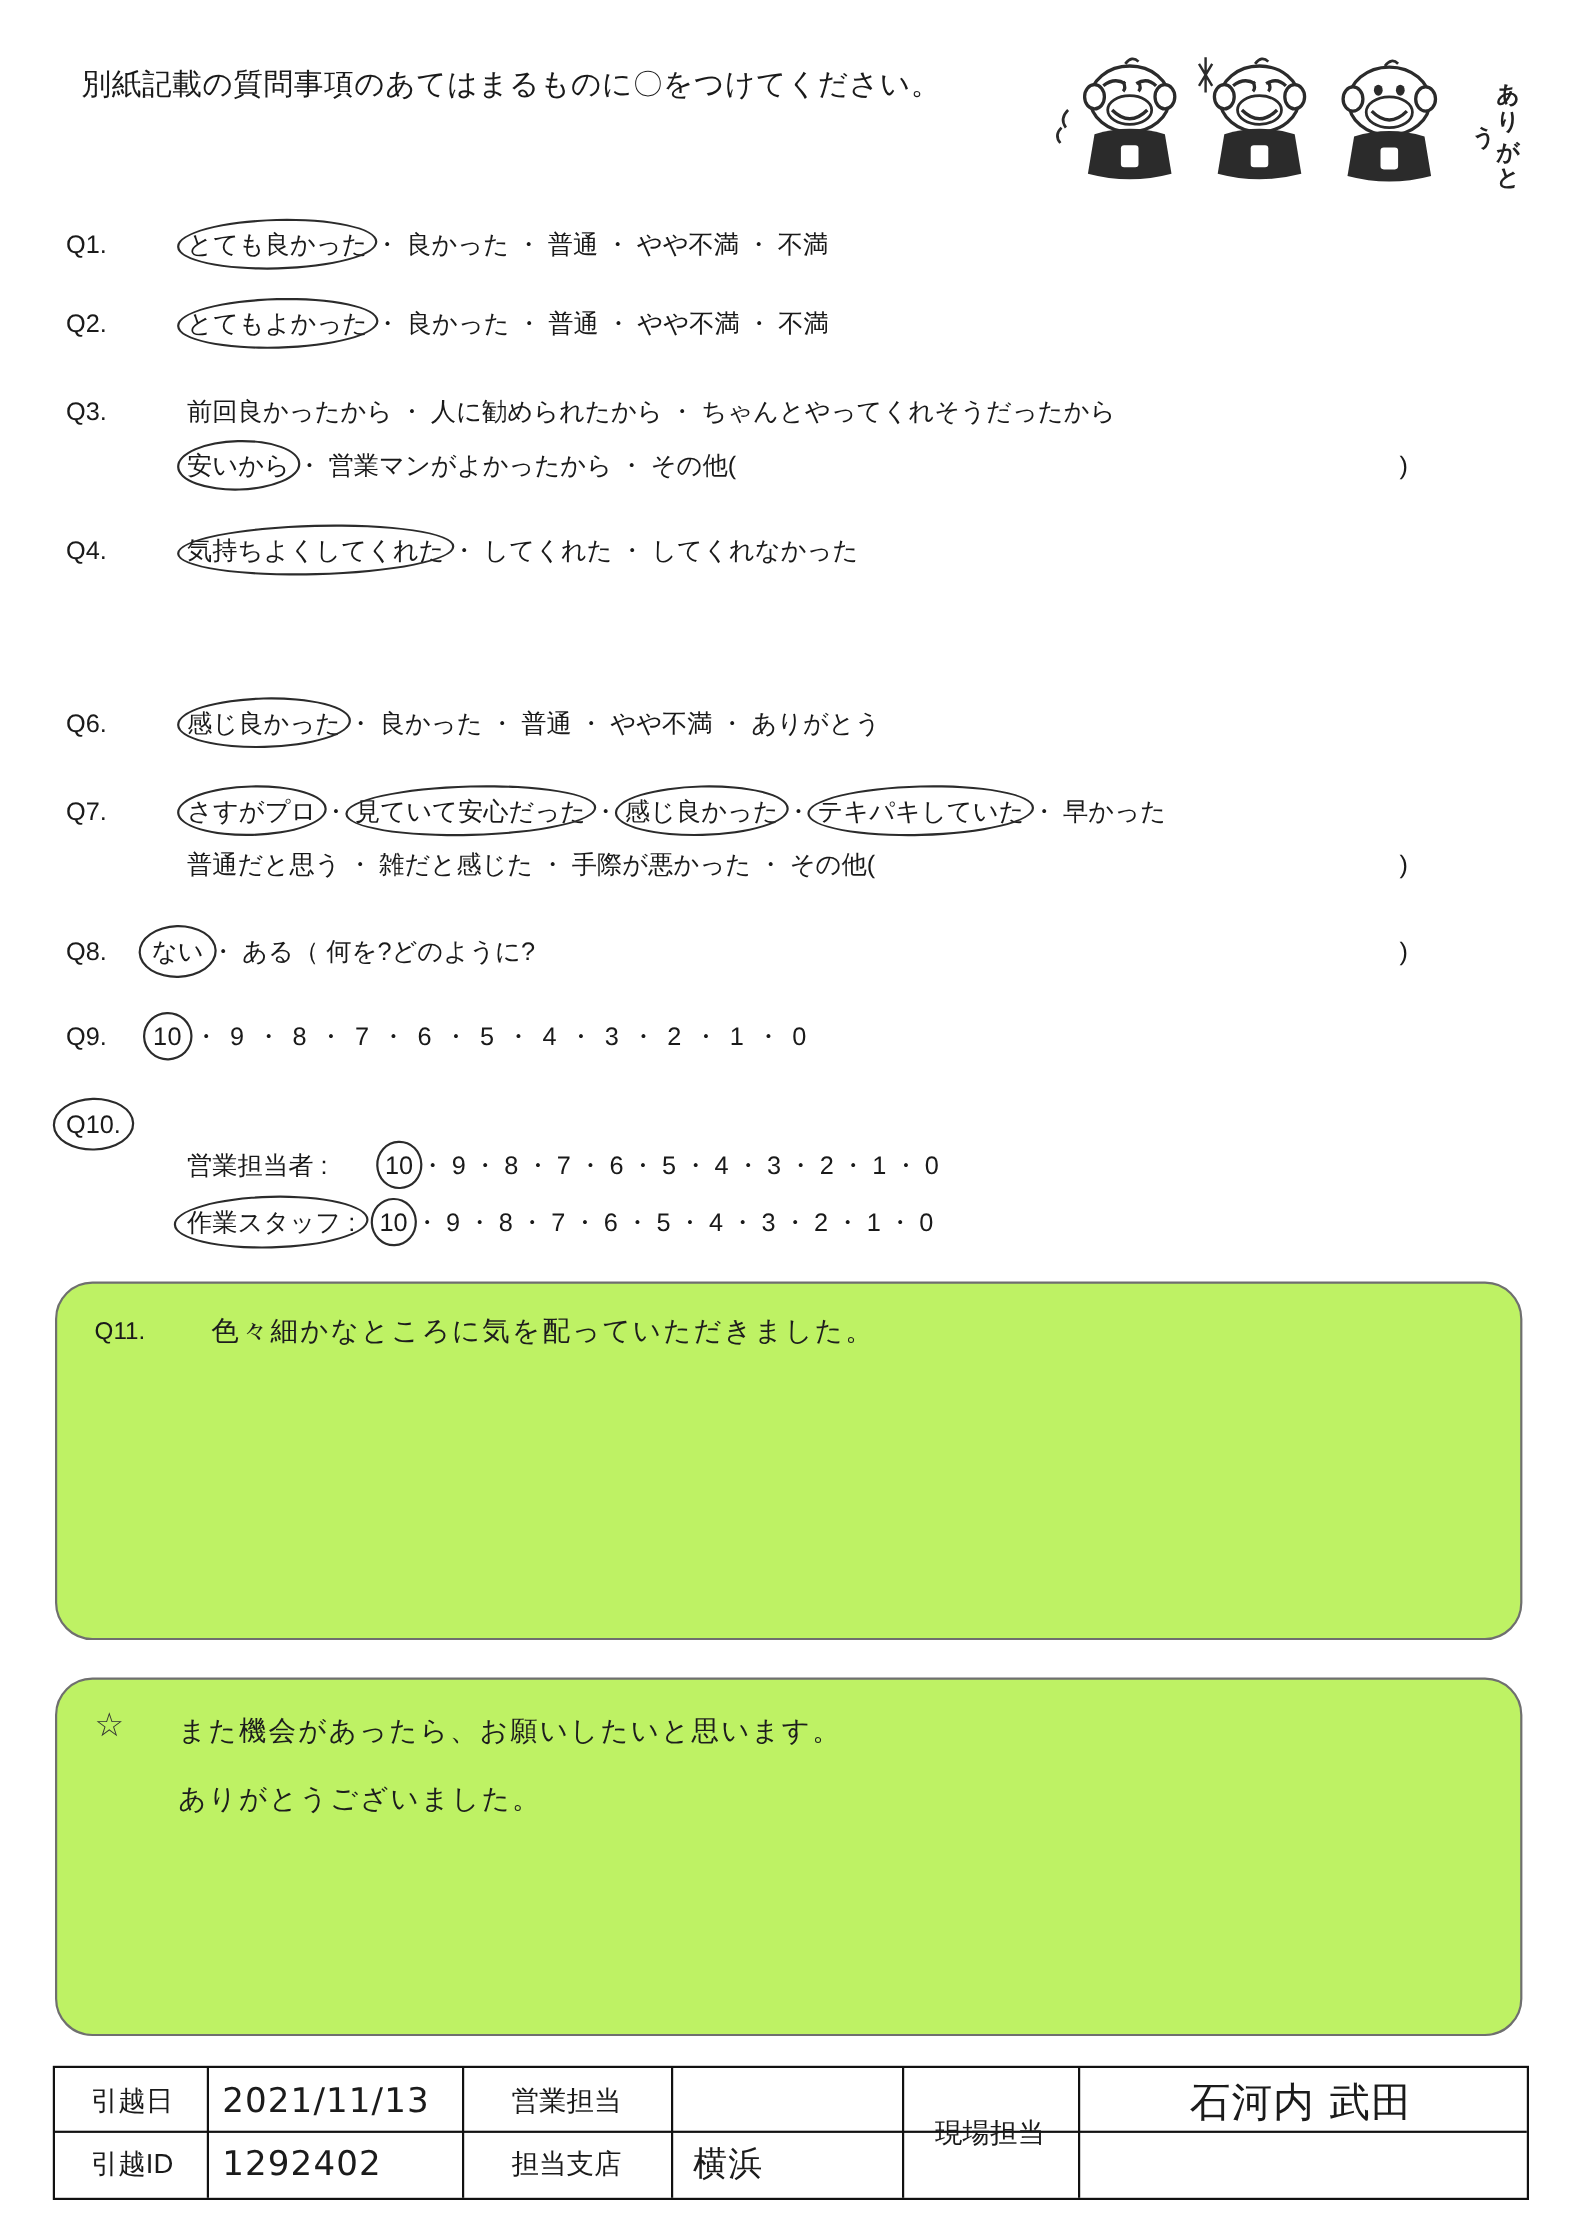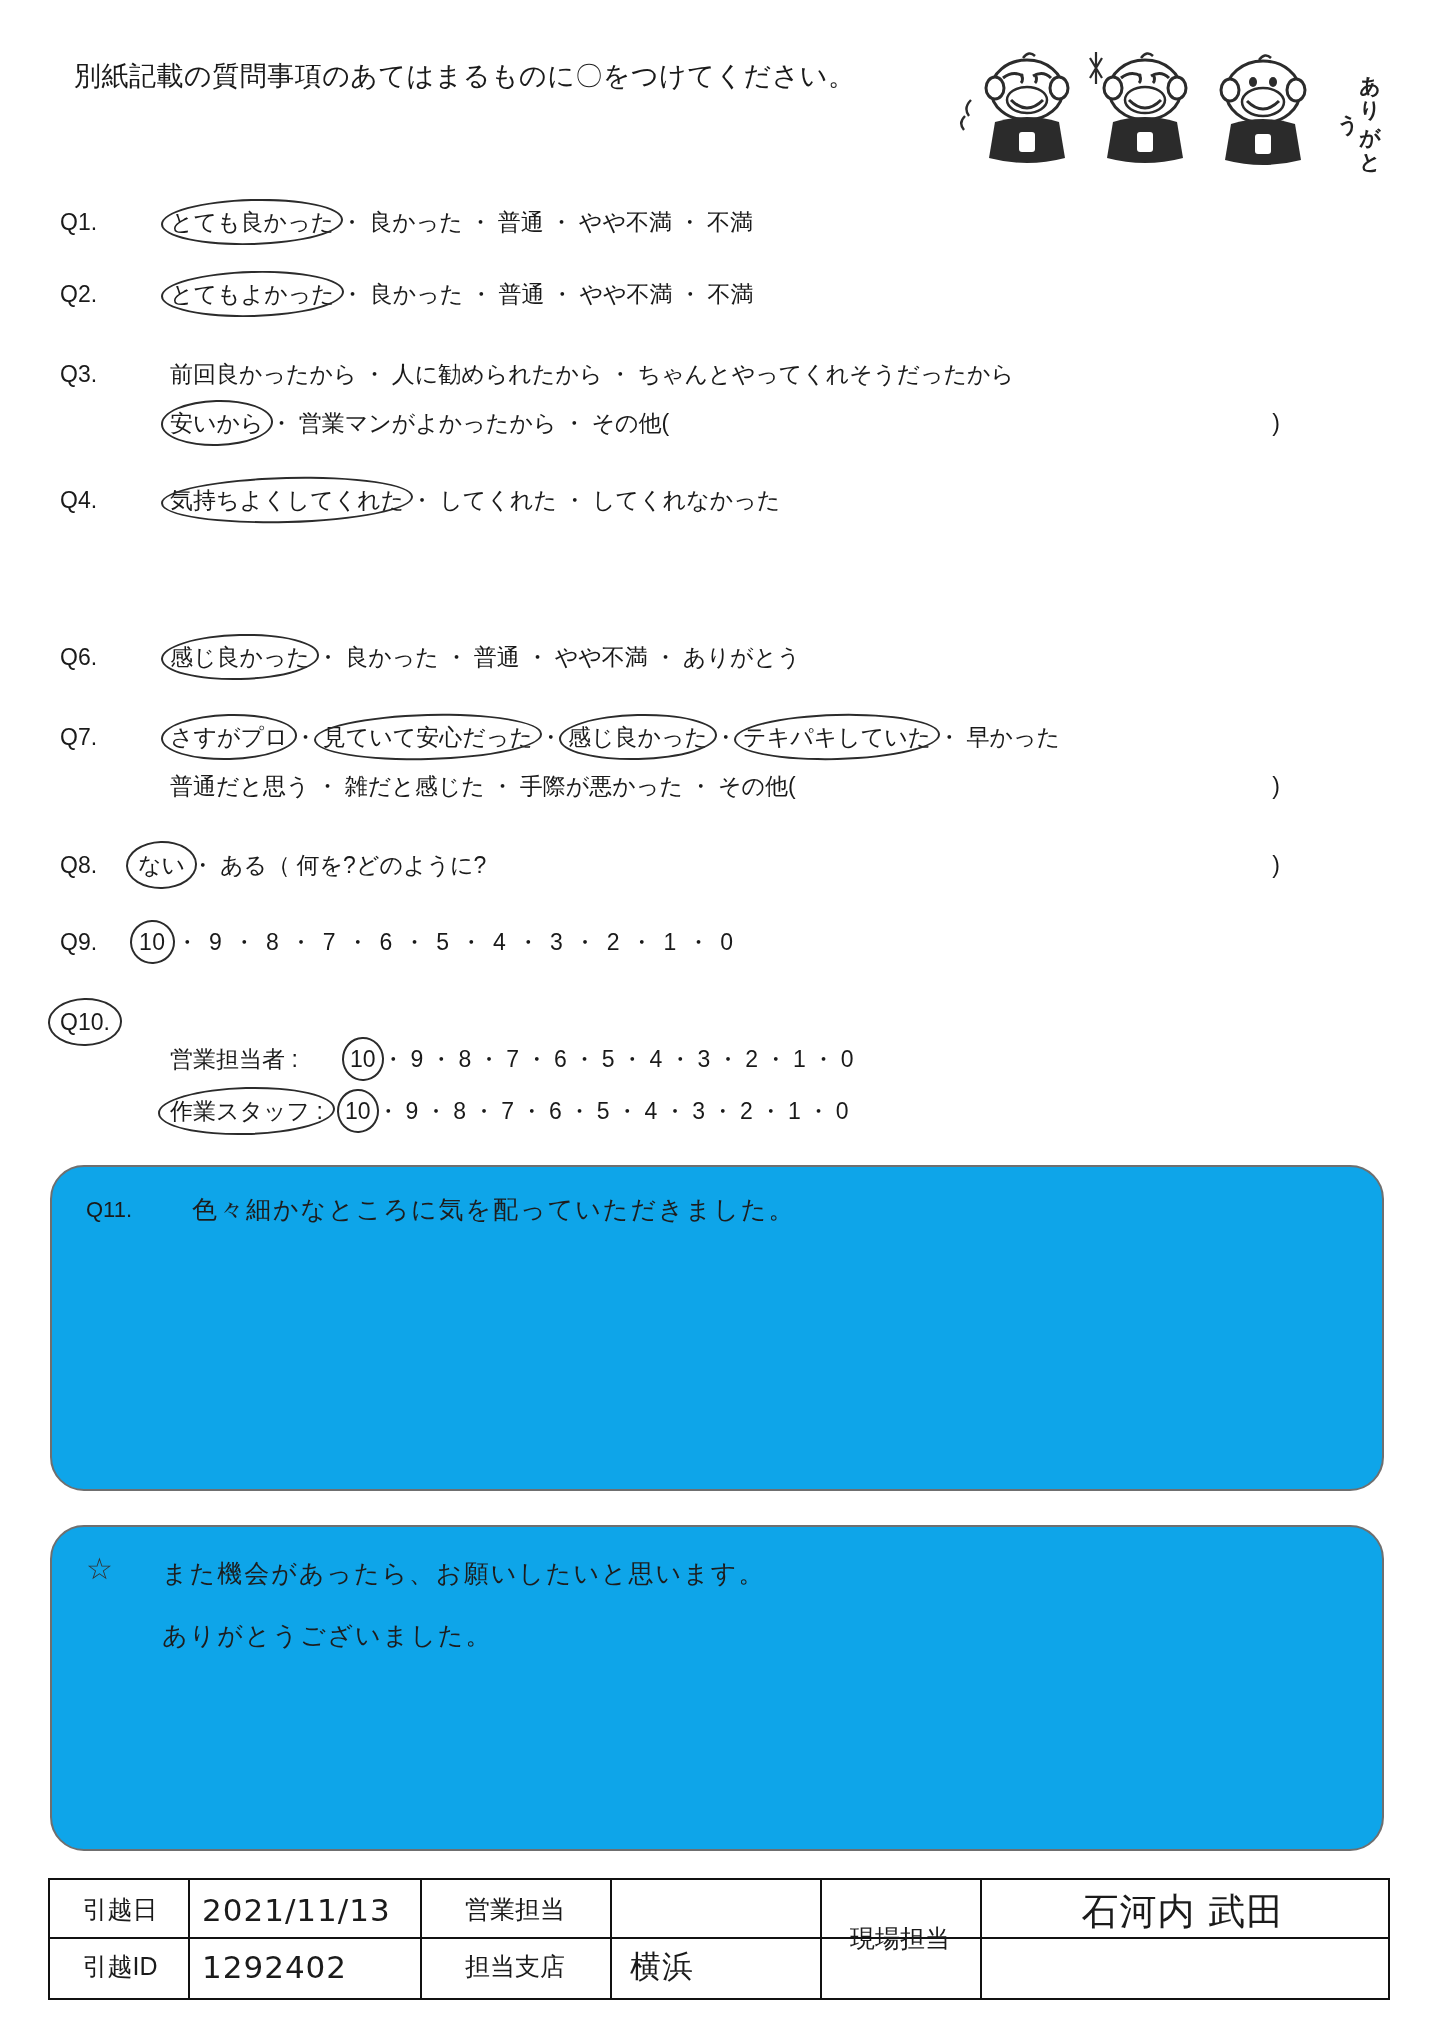--- a/index.html
+++ b/index.html
@@ -45,21 +45,21 @@
   
   .scale{white-space:nowrap;letter-spacing:0.5px;}
   .scale span.n{padding:0 1px;}
   .scale .sep{padding:0 9px;}
 
   
   .q10row{white-space:nowrap;margin-top:2px;}
   .q10lab{display:inline-block;width:180px;}
 
   
-  .cmtbox{position:absolute;border:2.4px solid #6f6f6f;border-radius:34px;background:#0ea5e9;}
+  .cmtbox{position:absolute;border:2.4px solid #6f6f6f;border-radius:34px;background:#bef264;}
   .cmt-q{position:absolute;font-size:22px;}
   .hand{font-family:"DejaVu Sans","Liberation Sans",sans-serif;font-size:25px;color:#1d1d1d;letter-spacing:2px;}
 
   
   .star{position:absolute;font-size:30px;color:#333;}
 
   
   .ftable{position:absolute;left:48px;top:1878px;width:1338px;height:118px;border:2.2px solid #111;}
   .ftable .vline{position:absolute;top:0;bottom:0;width:2.2px;background:#111;}
   .ftable .hline{position:absolute;left:0;right:0;height:2.2px;background:#111;}

